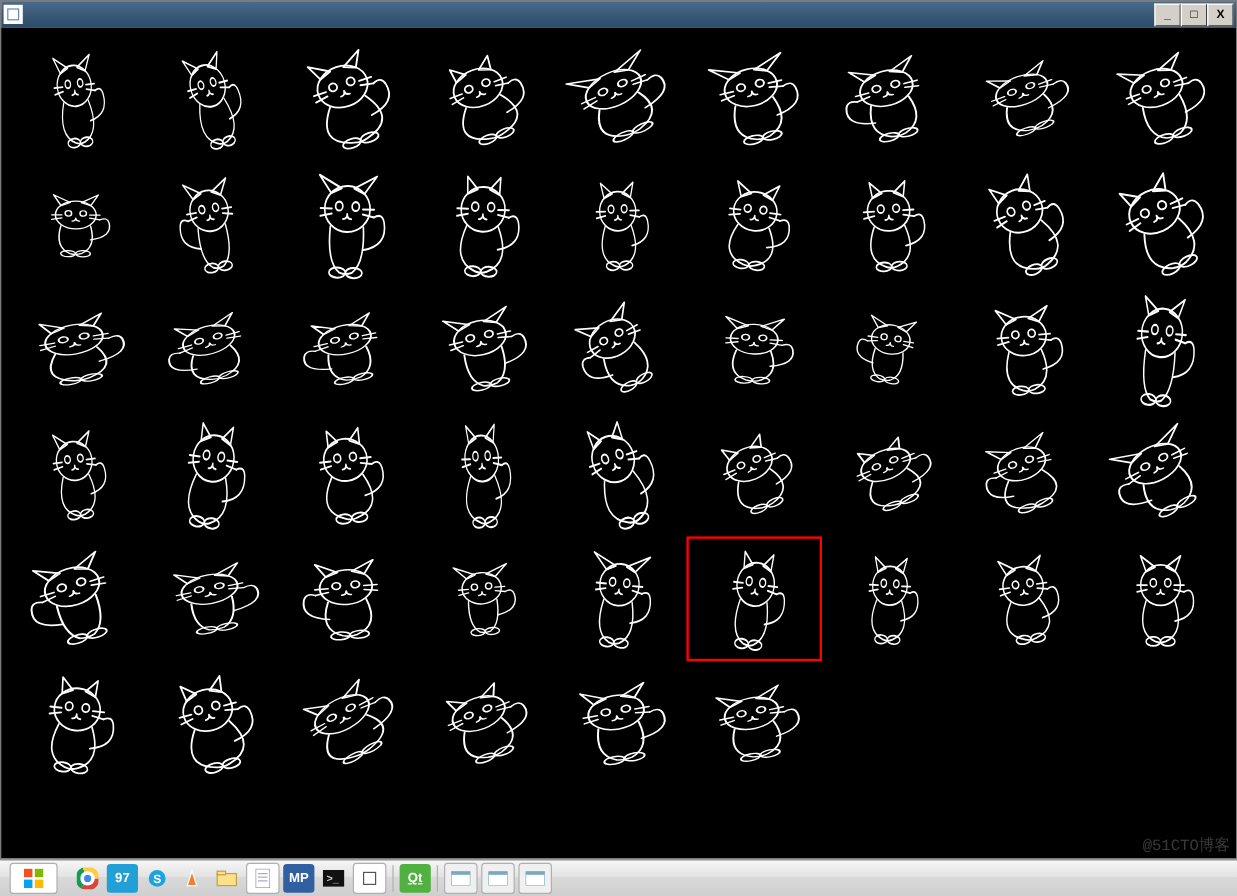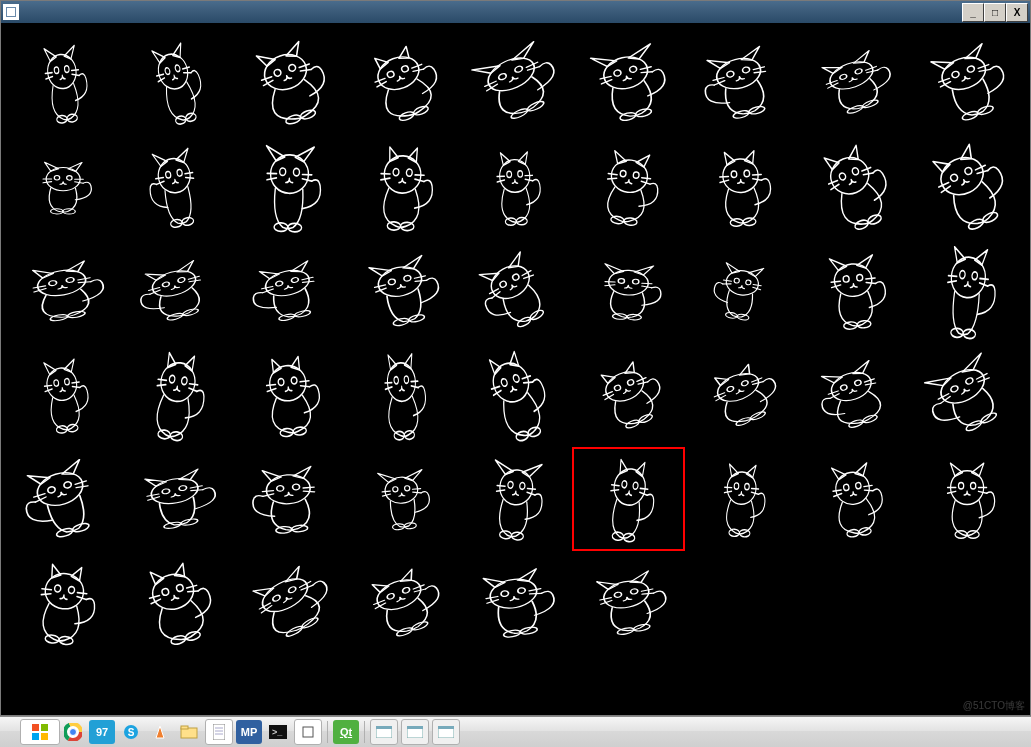--- a/index.html
+++ b/index.html
@@ -100,38 +100,38 @@
   }
   .highlight {
     border: 2px solid #ff0000;
     box-sizing: border-box;
   }
   .watermark {
     position: absolute;
     right: 6px;
     bottom: 34px;
     color: rgba(255,255,255,0.22);
-    font-size: 10px;
-    font-family: Liberation Sans, sans-serif;
+    font-size: 13px;
+    font-family: Liberation Mono, monospace;
     pointer-events: none;
   }
 
   
   .taskbar {
     position: absolute;
     left: 0;
     bottom: 0;
     width: 1031px;
     height: 31px;
     background: linear-gradient(to bottom, #f6f6f6 0%, #e3e3e3 45%, #d9d9d9 46%, #cfcfcf 100%);
     border-top: 1px solid #8a8a8a;
     display: flex;
     align-items: center;
-    padding: 0 20px;
-    gap: 0;
+    padding: 0 8px;
+    gap: 12px;
     box-sizing: border-box;
   }
   .start {
     width: 38px; height: 24px;
     background:#fff;
     border:1px solid #b0b0b0;
     border-radius:3px;
     display:flex;align-items:center;justify-content:center;
   }
   .start svg{display:block}

